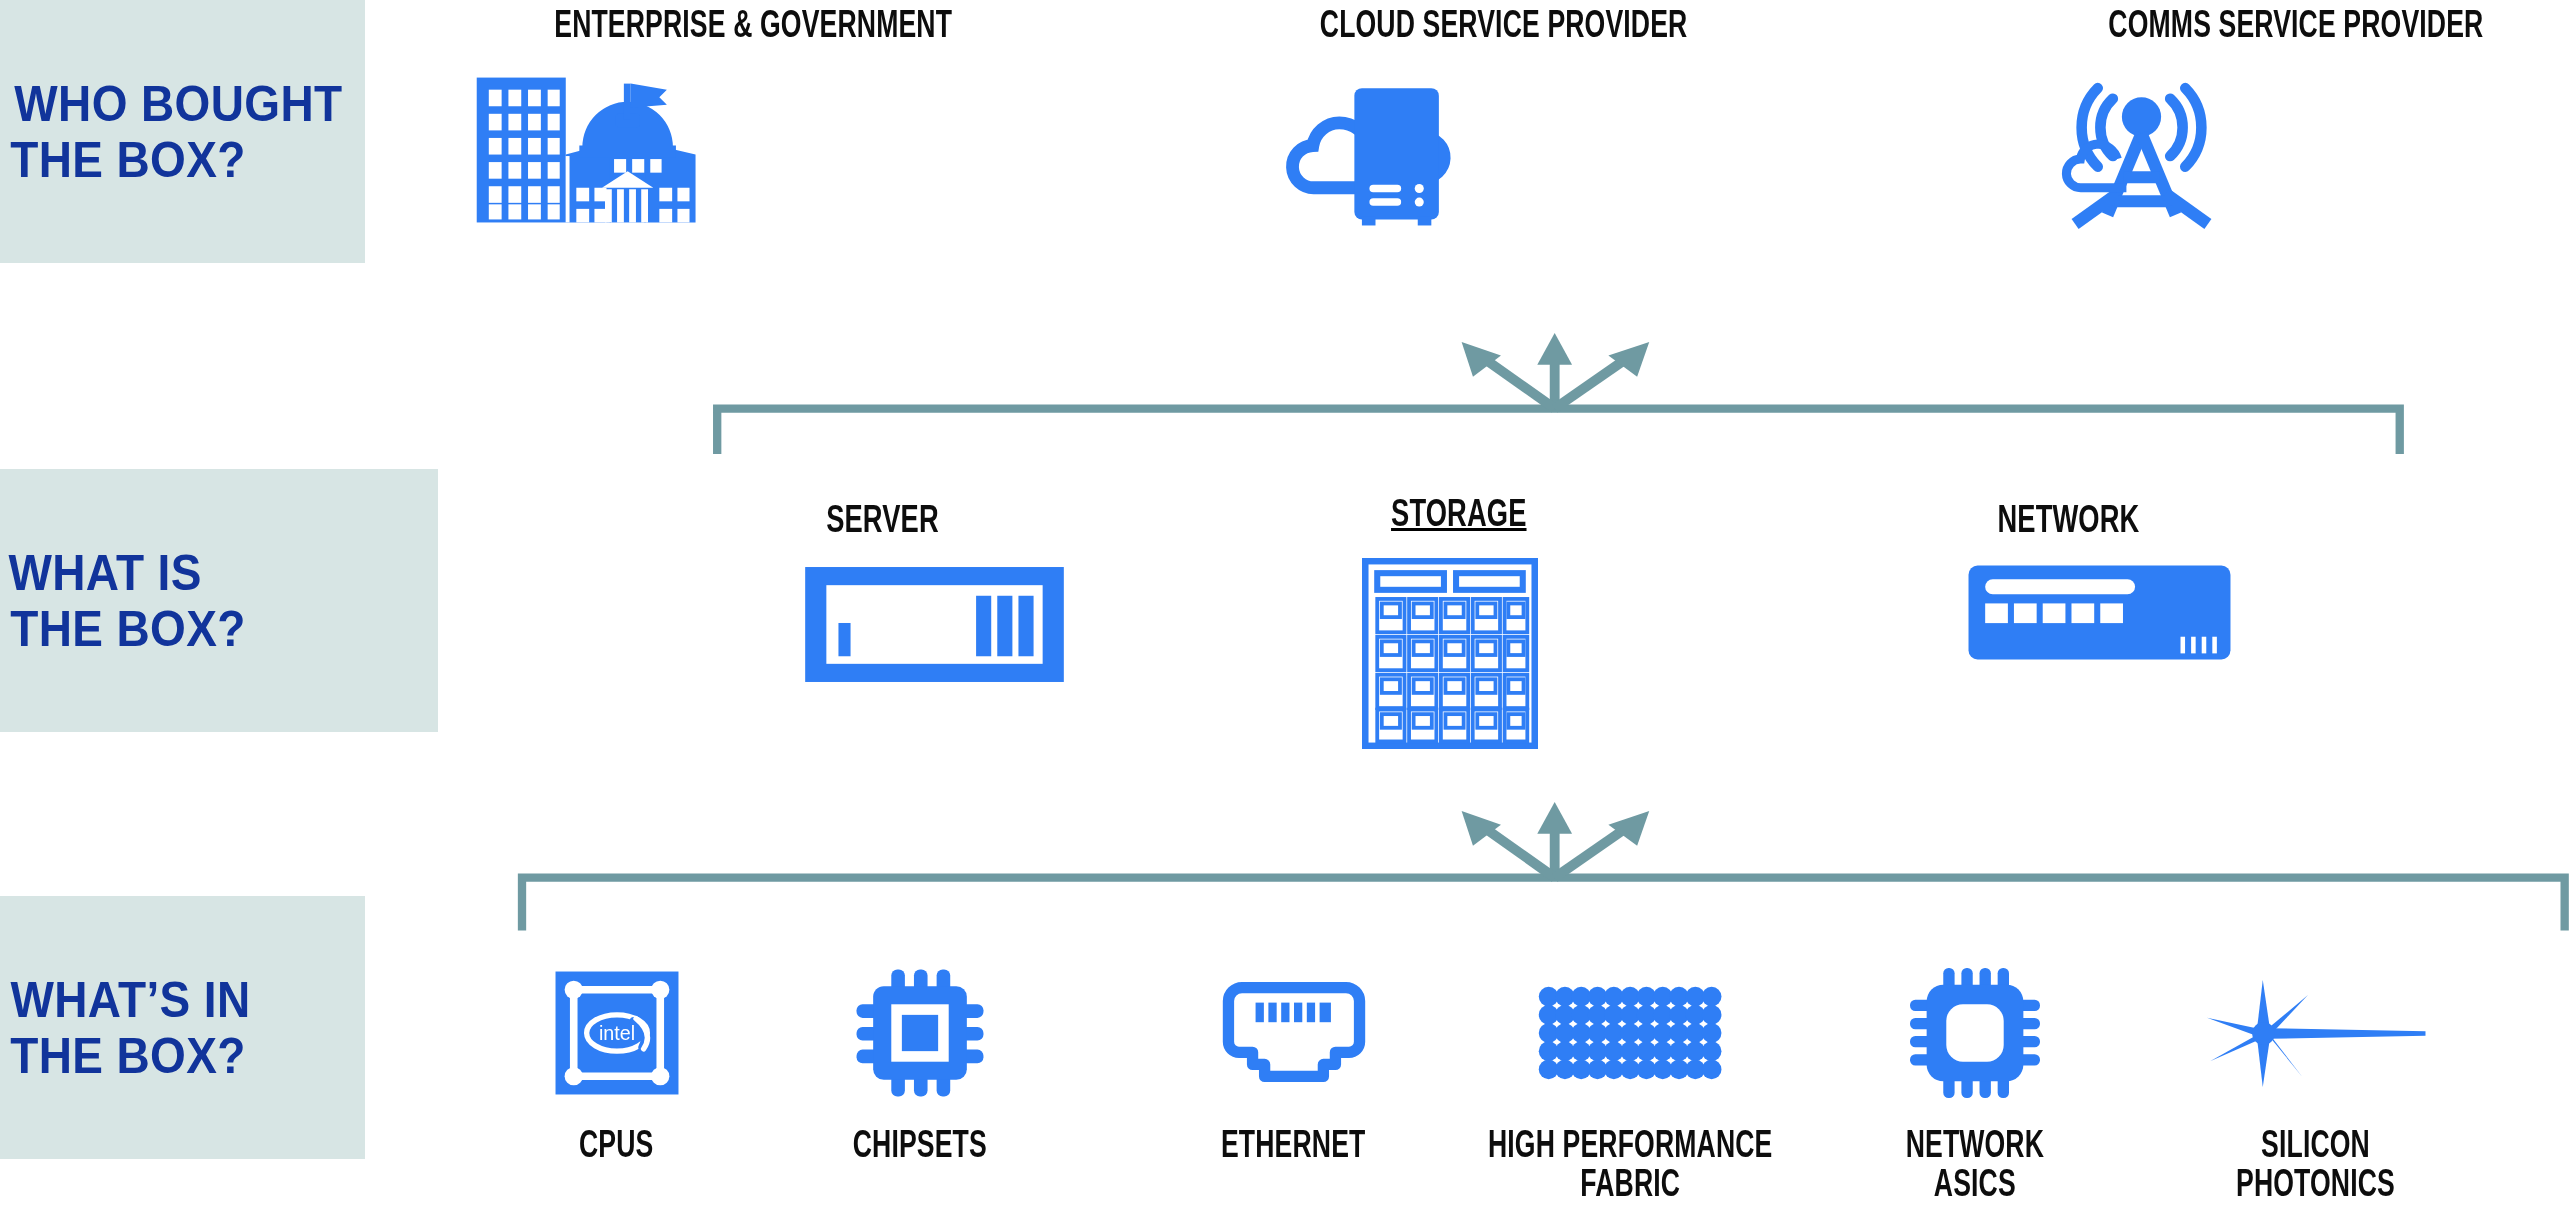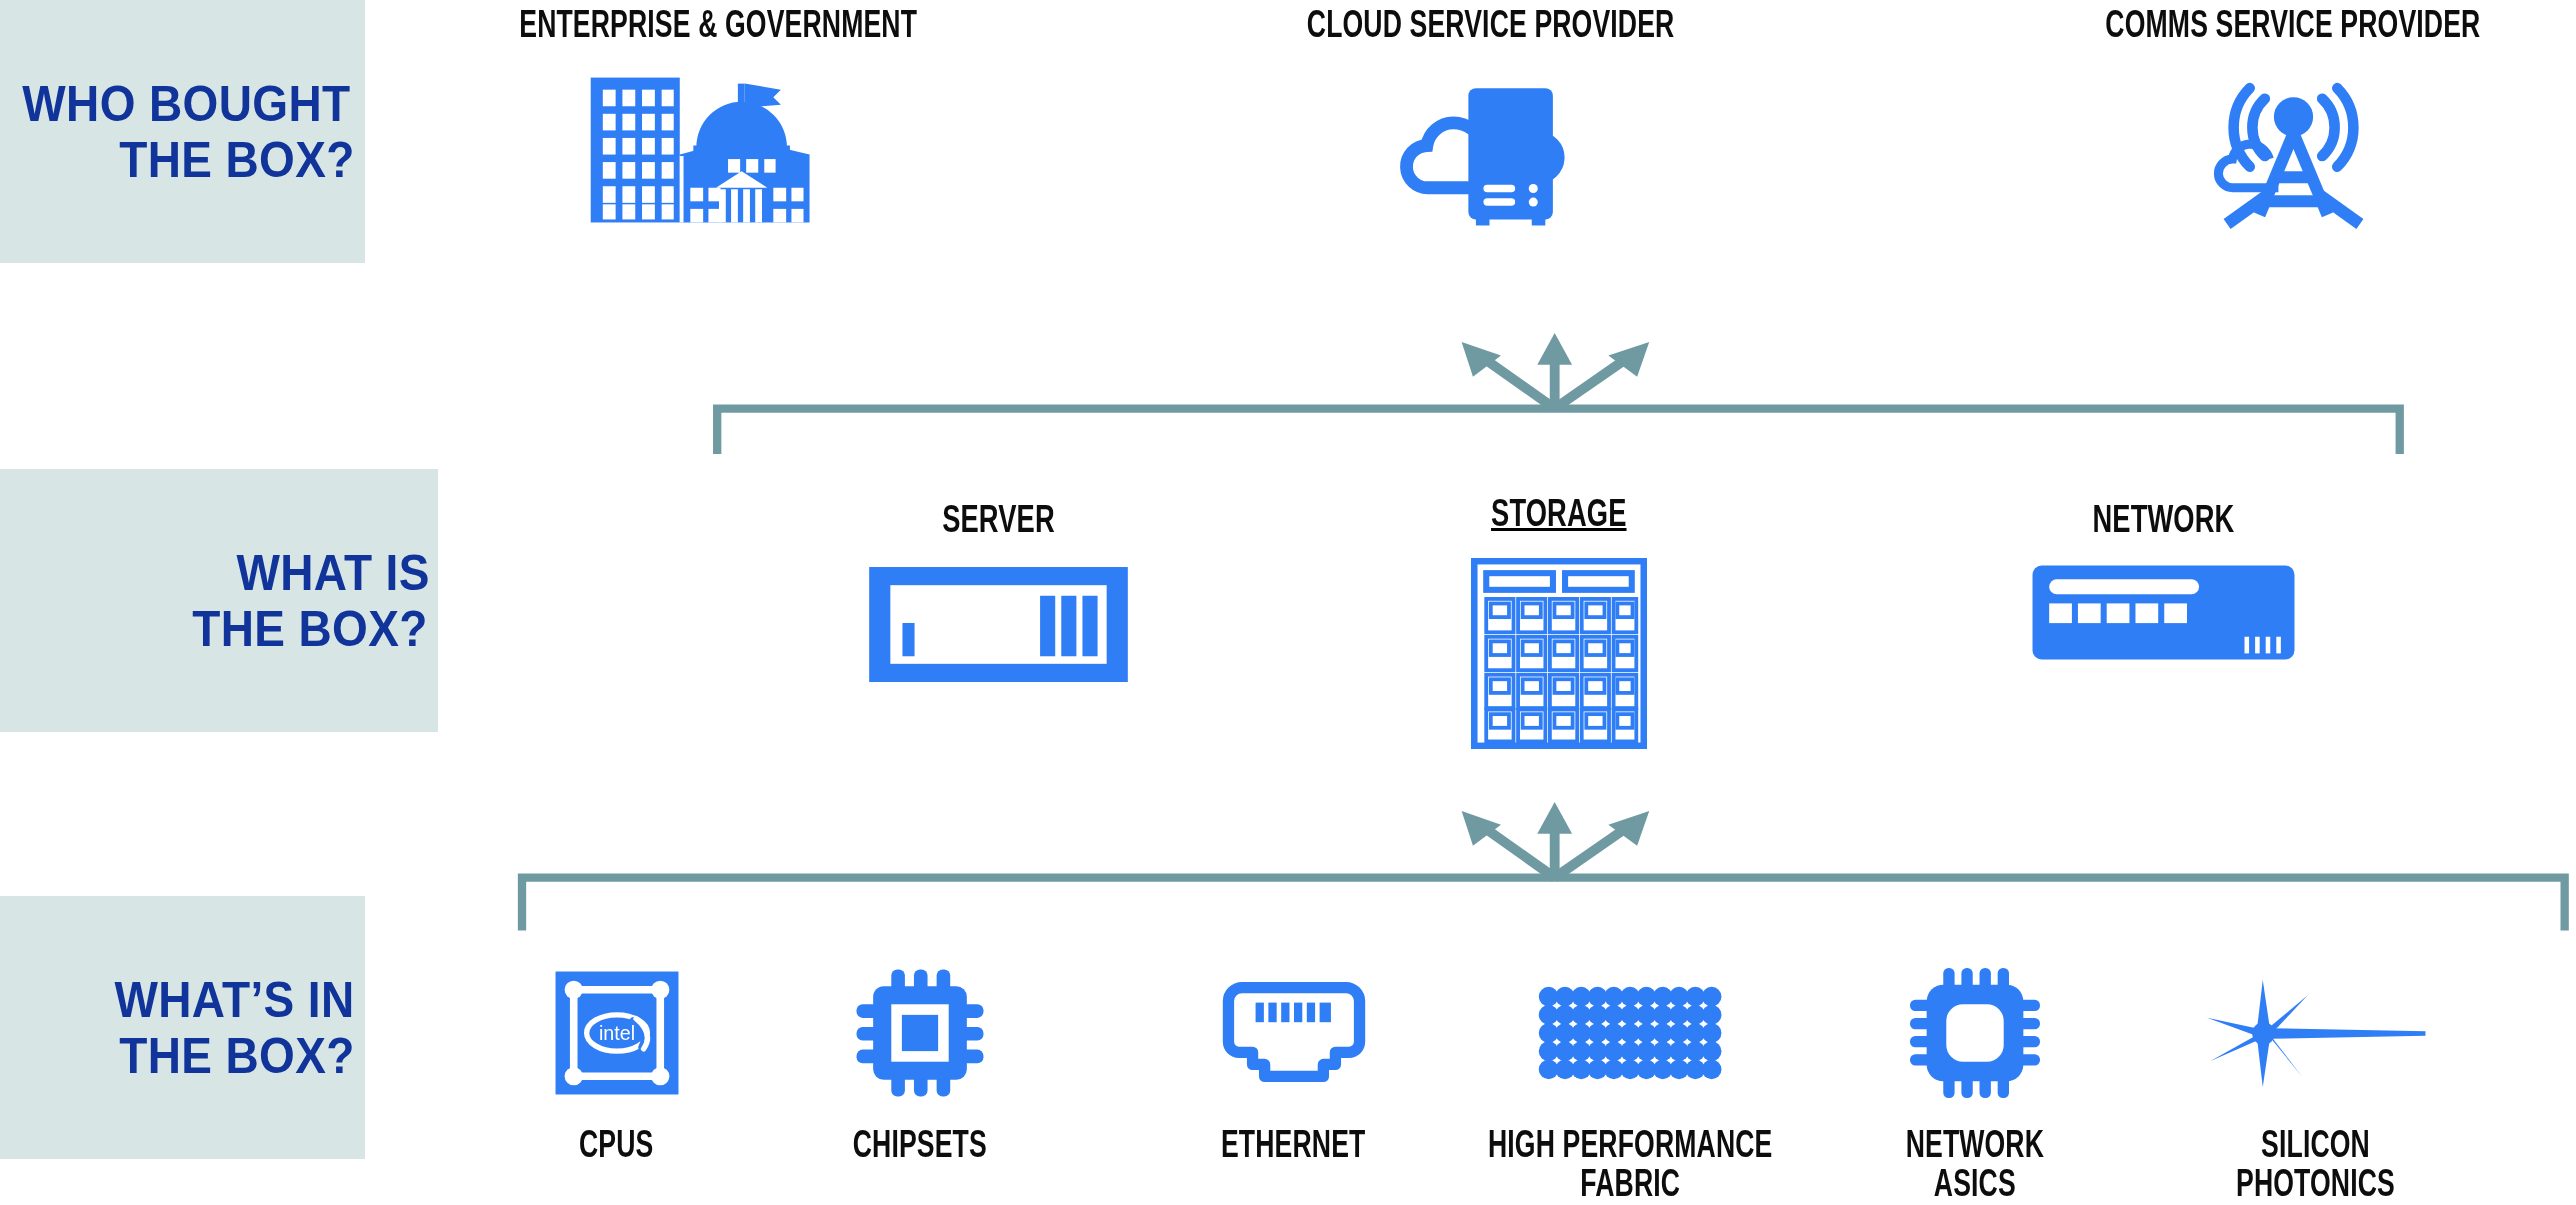--- a/index.html
+++ b/index.html
@@ -11,21 +11,21 @@
   }
   .stage { position: relative; width: 2576px; height: 1206px; }
 
   
   .band {
     position: absolute;
     left: 0;
     background: #d7e5e4;
     display: flex;
     flex-direction: column;
-    align-items: flex-end;
+    align-items: flex-start;
     justify-content: center;
   }
   .band-line {
     color: #11349b;
     font-weight: 700;
     font-size: 50px;
     line-height: 1.12;
     letter-spacing: 0.4px;
     text-align: center;
     transform: scaleX(0.92);
@@ -43,21 +43,21 @@
     line-height: 1.04;
     letter-spacing: 0.2px;
     text-align: center;
     transform: scaleX(0.70);
     white-space: nowrap;
   }
   .cap.mid { font-size: 39px; }
   .cap.tier3 { font-size: 38px; }
 
   
-  .node { position: absolute; display: flex; flex-direction: column; align-items: center; }
+  .node { position: absolute; display: flex; flex-direction: column; align-items: flex-start; }
   .node .icon-wrap { display: flex; align-items: center; justify-content: center; }
 
   #n-ent  { top: 4.5px;  left: 469px;  width: 499px; }
   #n-csp  { top: 4.5px;  left: 1241px; width: 499px; }
   #n-comm { top: 4.5px;  left: 2028px; width: 530px; }
 
   #n-ent .icon-wrap  { margin-top: 19.7px; }
   #n-csp .icon-wrap  { margin-top: 19.7px; }
   #n-comm .icon-wrap { margin-top: 19.7px; }
 

